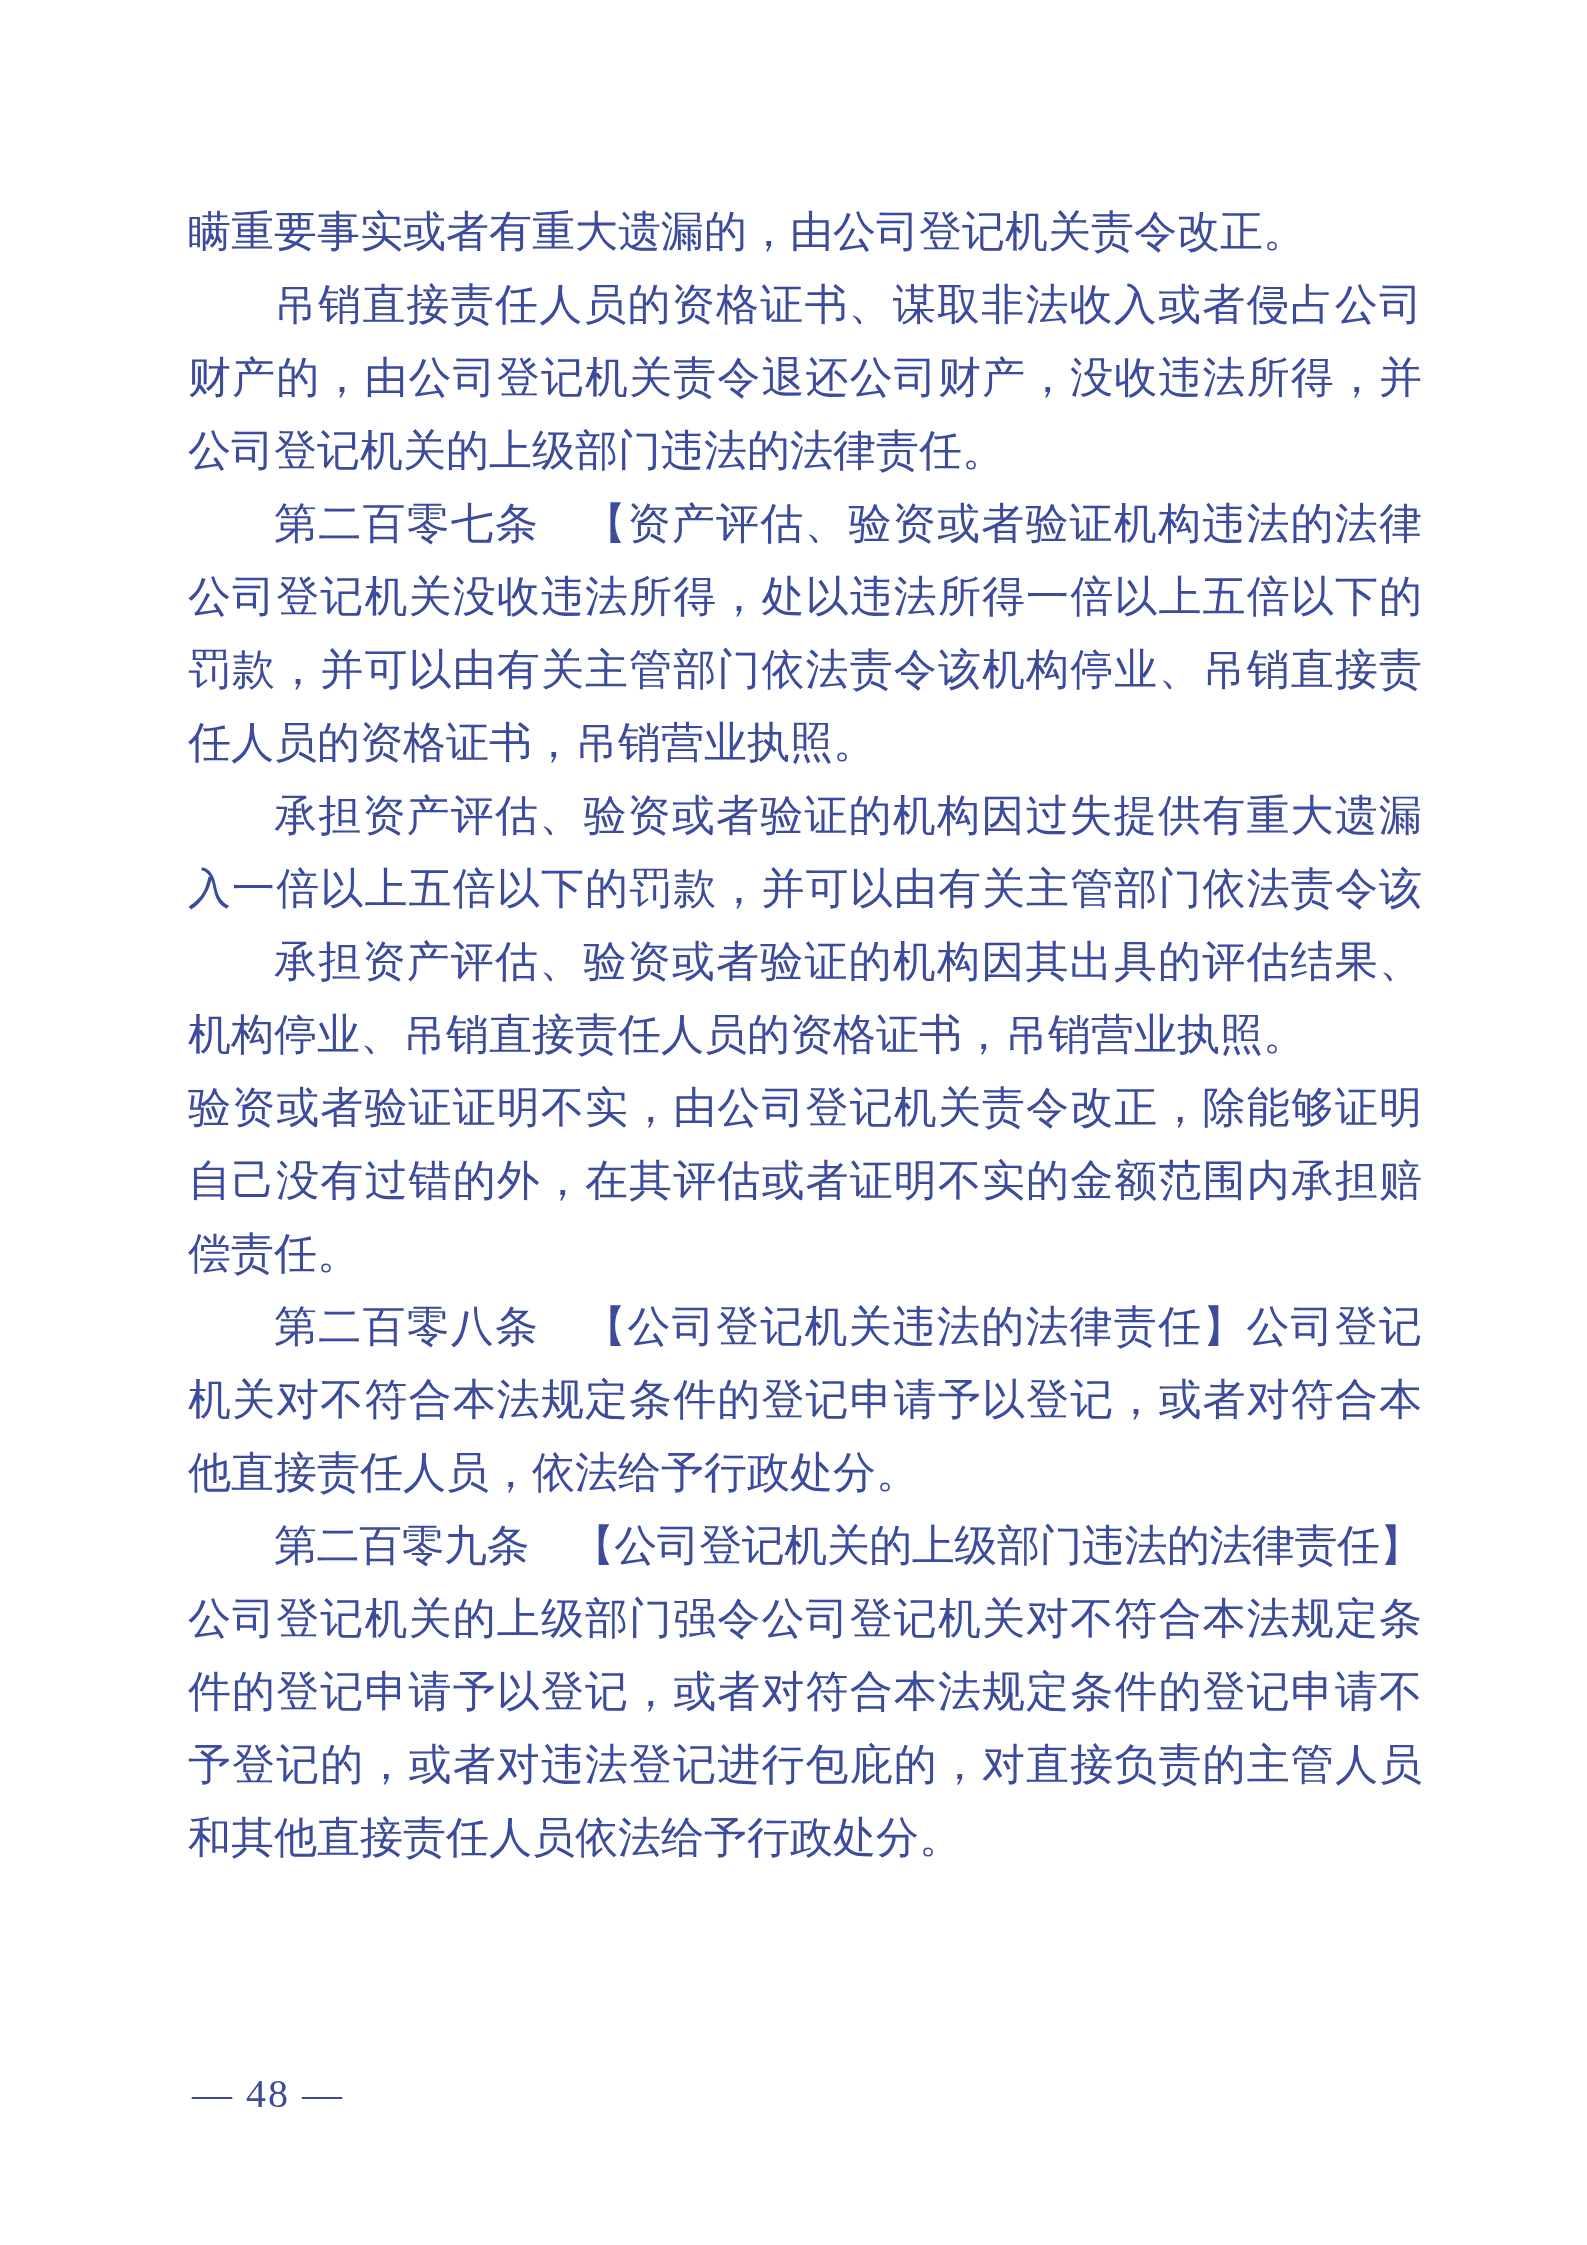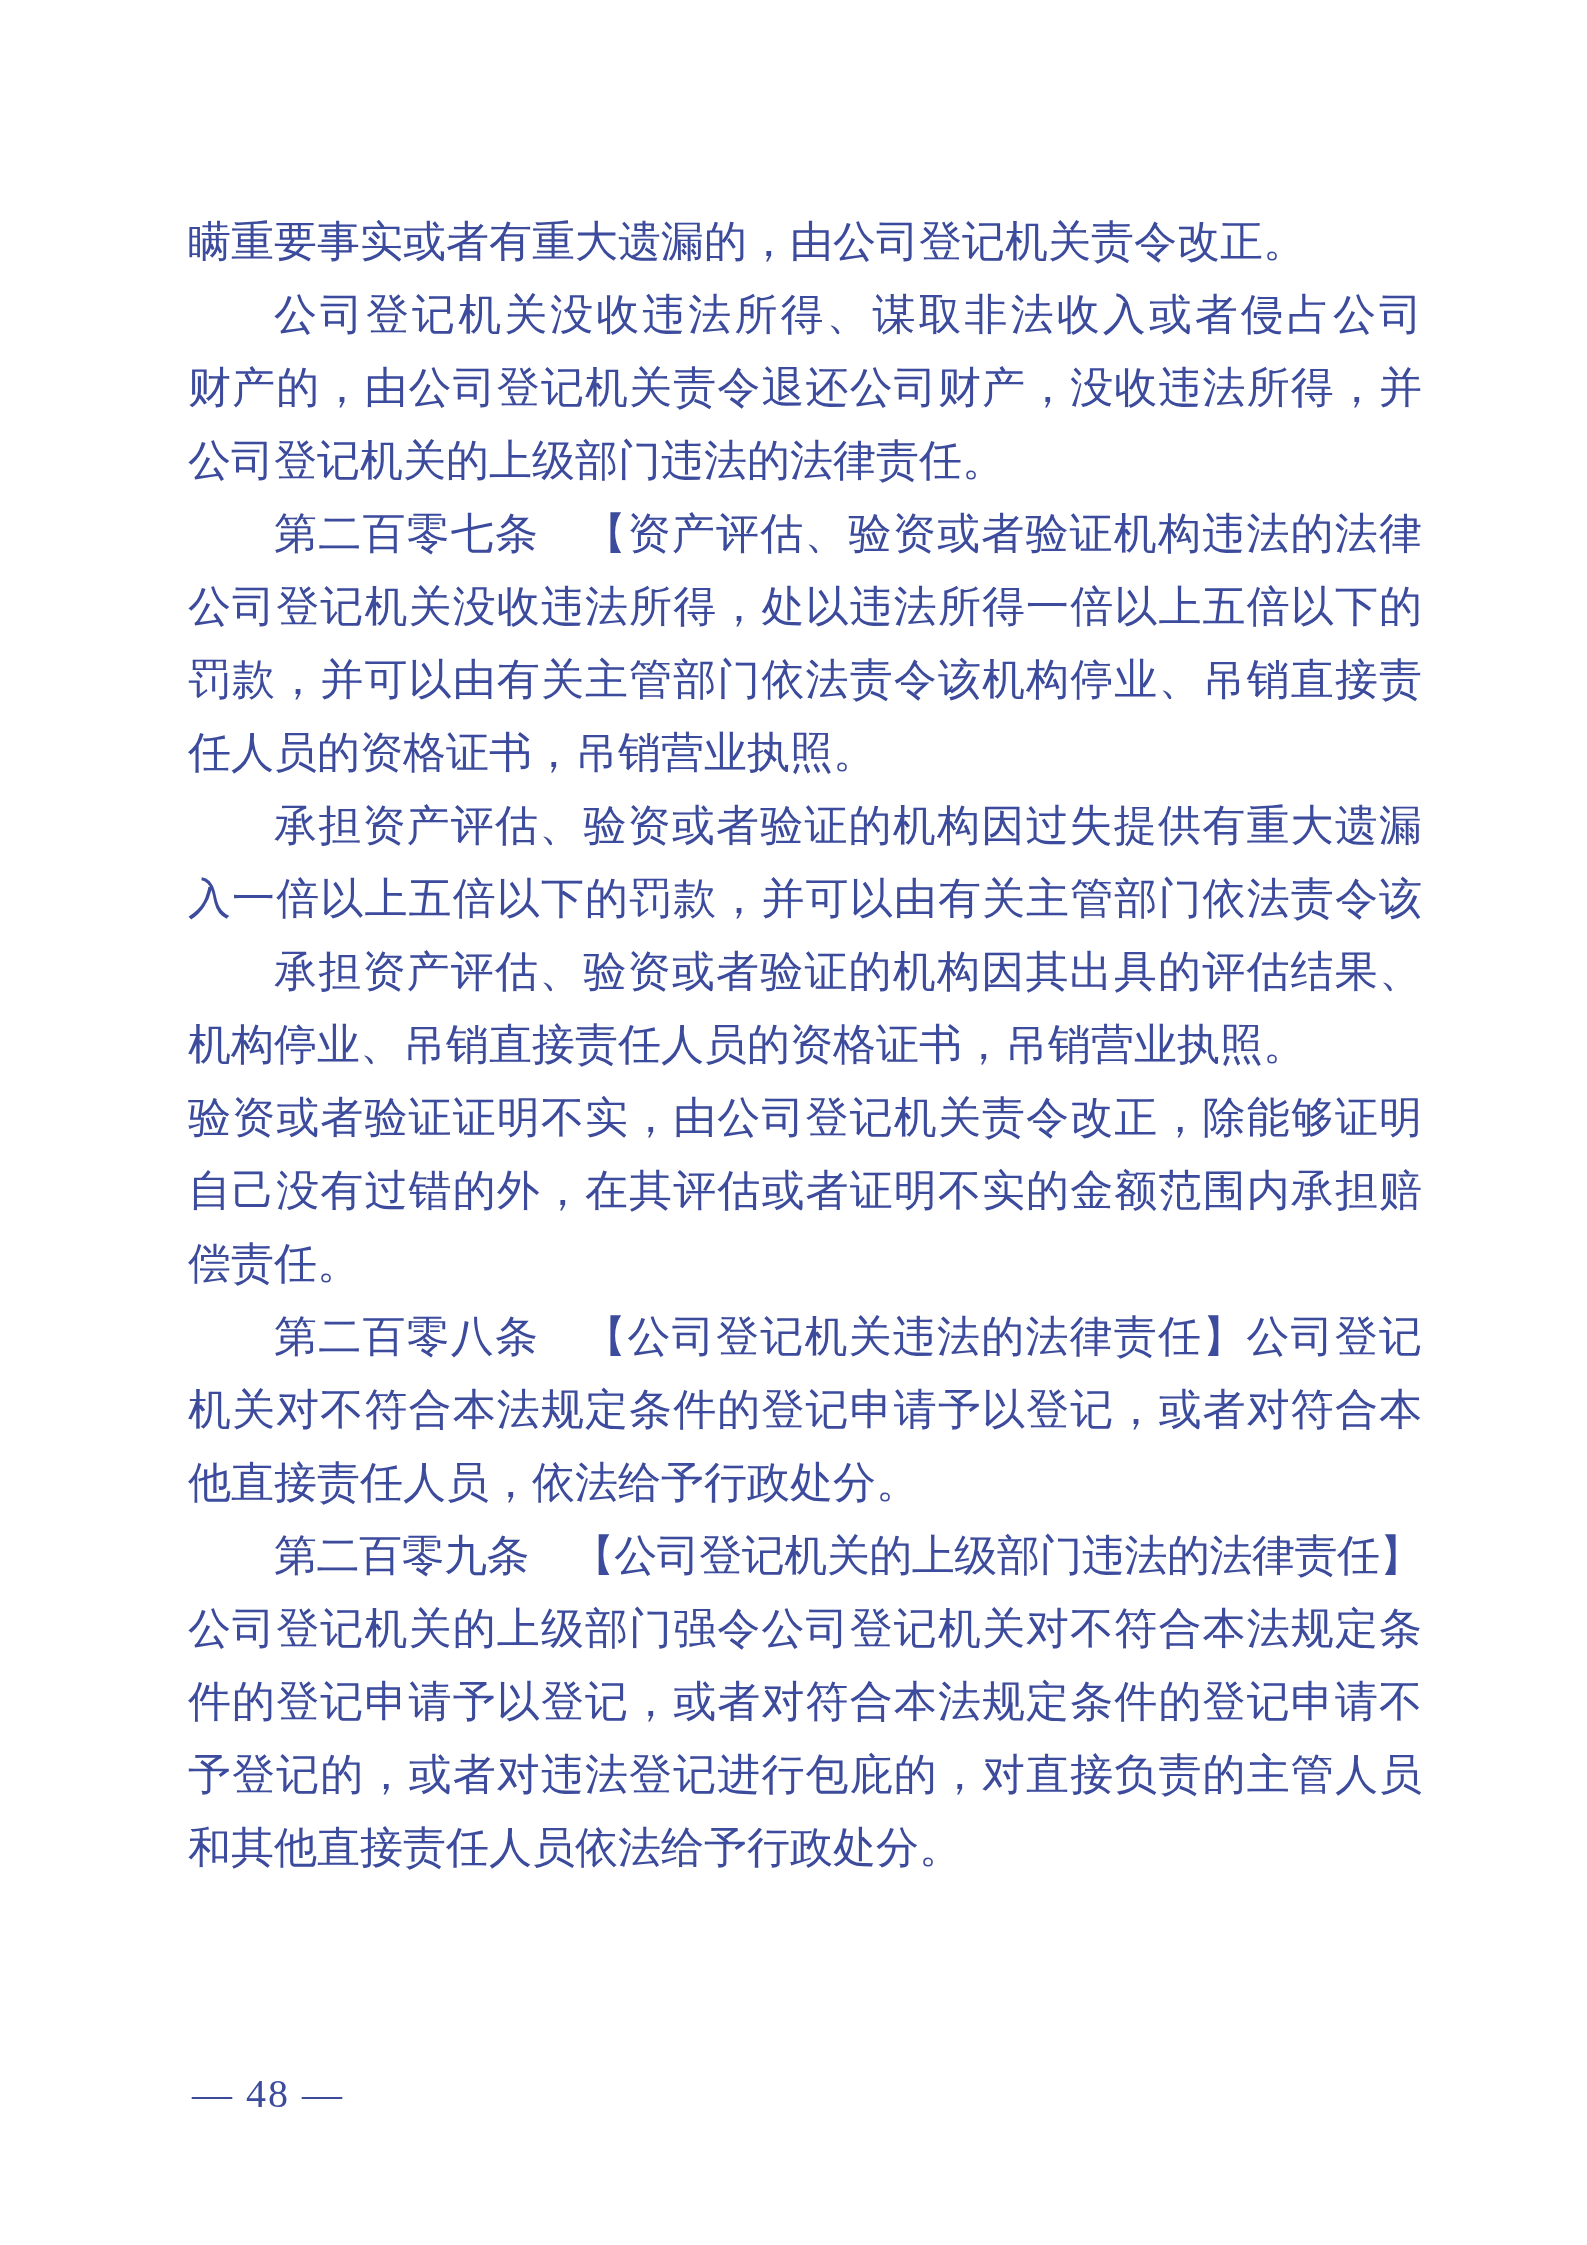--- a/index.html
+++ b/index.html
@@ -12,21 +12,21 @@
     width: 1587px;
     height: 2245px;
     margin: 0 auto;
     background: #ffffff;
     font-family: "Liberation Serif", "DejaVu Serif", serif;
     overflow: hidden;
   }
   .textblock {
     position: absolute;
     left: 188px;
-    top: 205px;
+    top: 195px;
     width: 1234px;
   }
   .line {
     font-size: 43px;
     line-height: 73px;
     height: 73px;
     white-space: normal;
     text-align: left;
     word-break: keep-all;
     overflow: visible;
@@ -49,21 +49,21 @@
     line-height: 44px;
     letter-spacing: 2px;
   }
 </style>
 </head>
 <body>
 
 <div class="page" style="background: rgb(255, 255, 255); color: rgb(60, 75, 156);">
   <div class="textblock">
       <div class="line">瞒重要事实或者有重大遗漏的，由公司登记机关责令改正。</div>
-      <div class="line indent fill">公司登记机关没收违法所得、谋取非法收入或者侵占公司</div>
+      <div class="line indent fill">吊销直接责任人员的资格证书、谋取非法收入或者侵占公司</div>
       <div class="line fill">财产的，由公司登记机关责令退还公司财产，没收违法所得，并</div>
       <div class="line">公司登记机关的上级部门违法的法律责任。</div>
       <div class="line indent fill">第二百零七条　【资产评估、验资或者验证机构违法的法律</div>
       <div class="line fill">公司登记机关没收违法所得，处以违法所得一倍以上五倍以下的</div>
       <div class="line fill">罚款，并可以由有关主管部门依法责令该机构停业、吊销直接责</div>
       <div class="line">任人员的资格证书，吊销营业执照。</div>
       <div class="line indent fill">承担资产评估、验资或者验证的机构因过失提供有重大遗漏</div>
       <div class="line fill">入一倍以上五倍以下的罚款，并可以由有关主管部门依法责令该</div>
       <div class="line indent fill">承担资产评估、验资或者验证的机构因其出具的评估结果、</div>
       <div class="line">机构停业、吊销直接责任人员的资格证书，吊销营业执照。</div>

